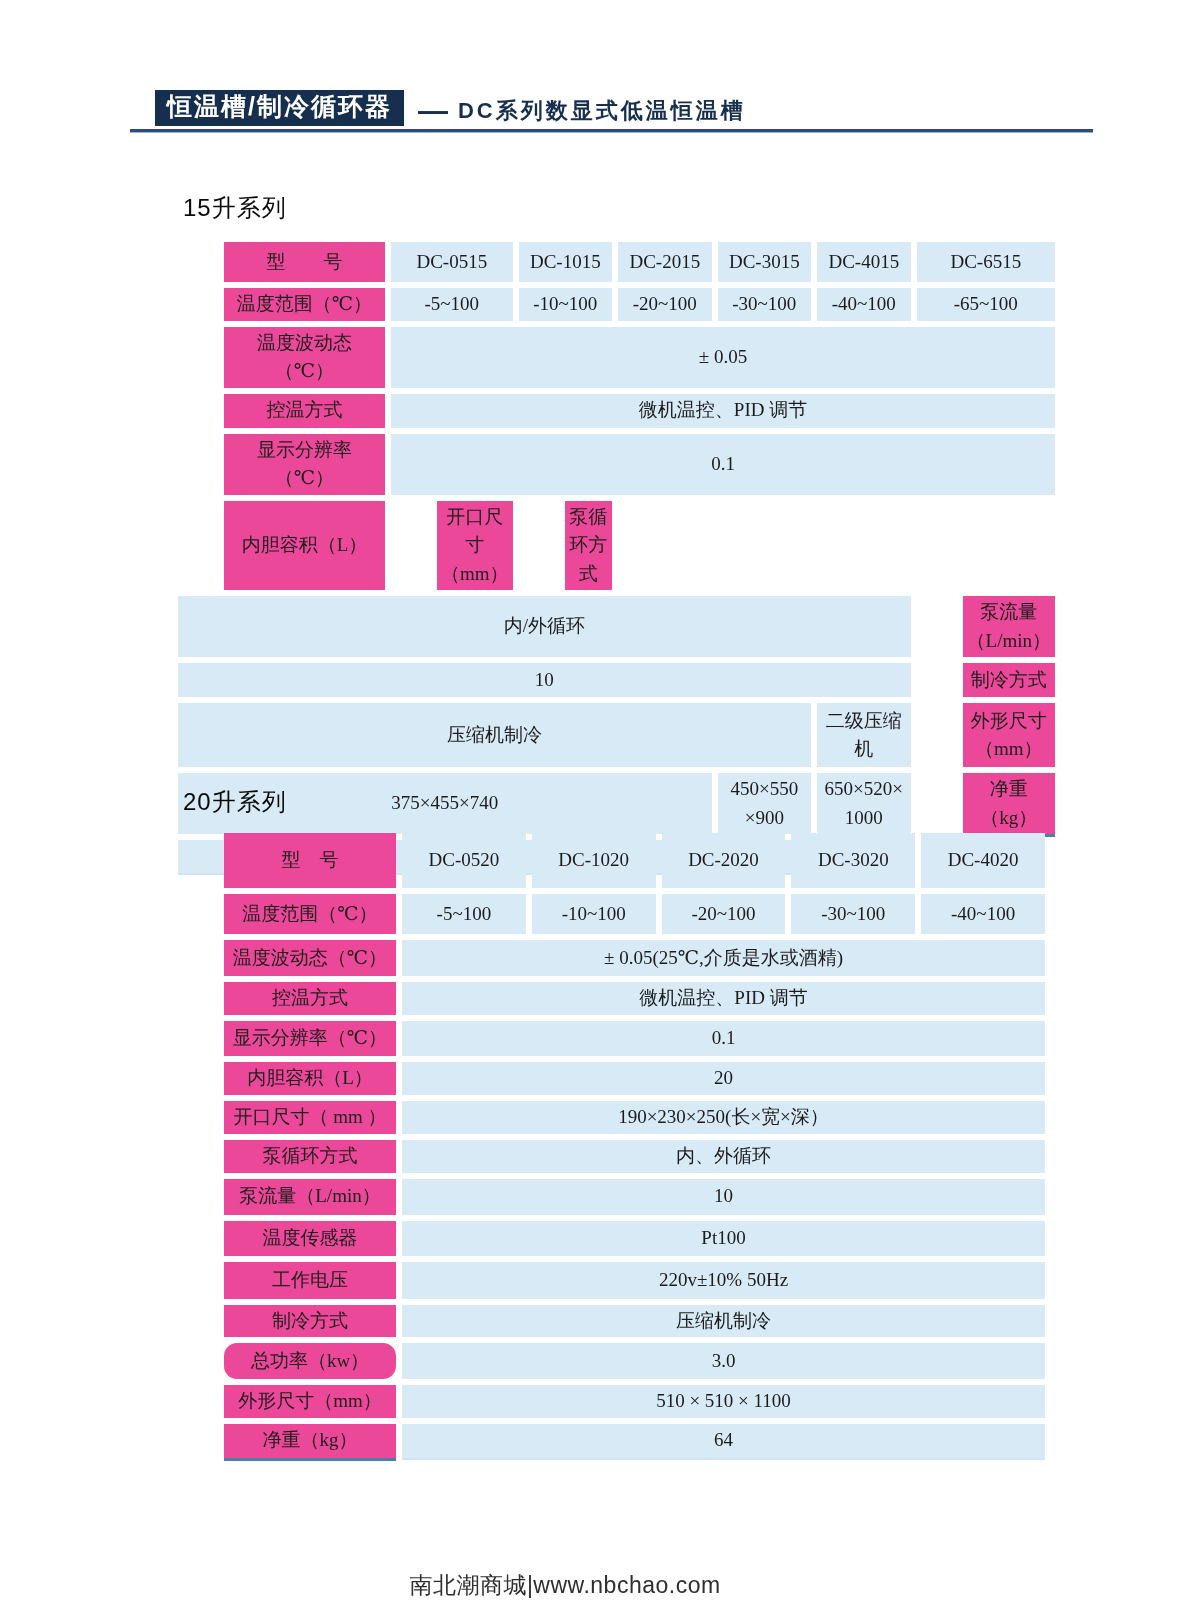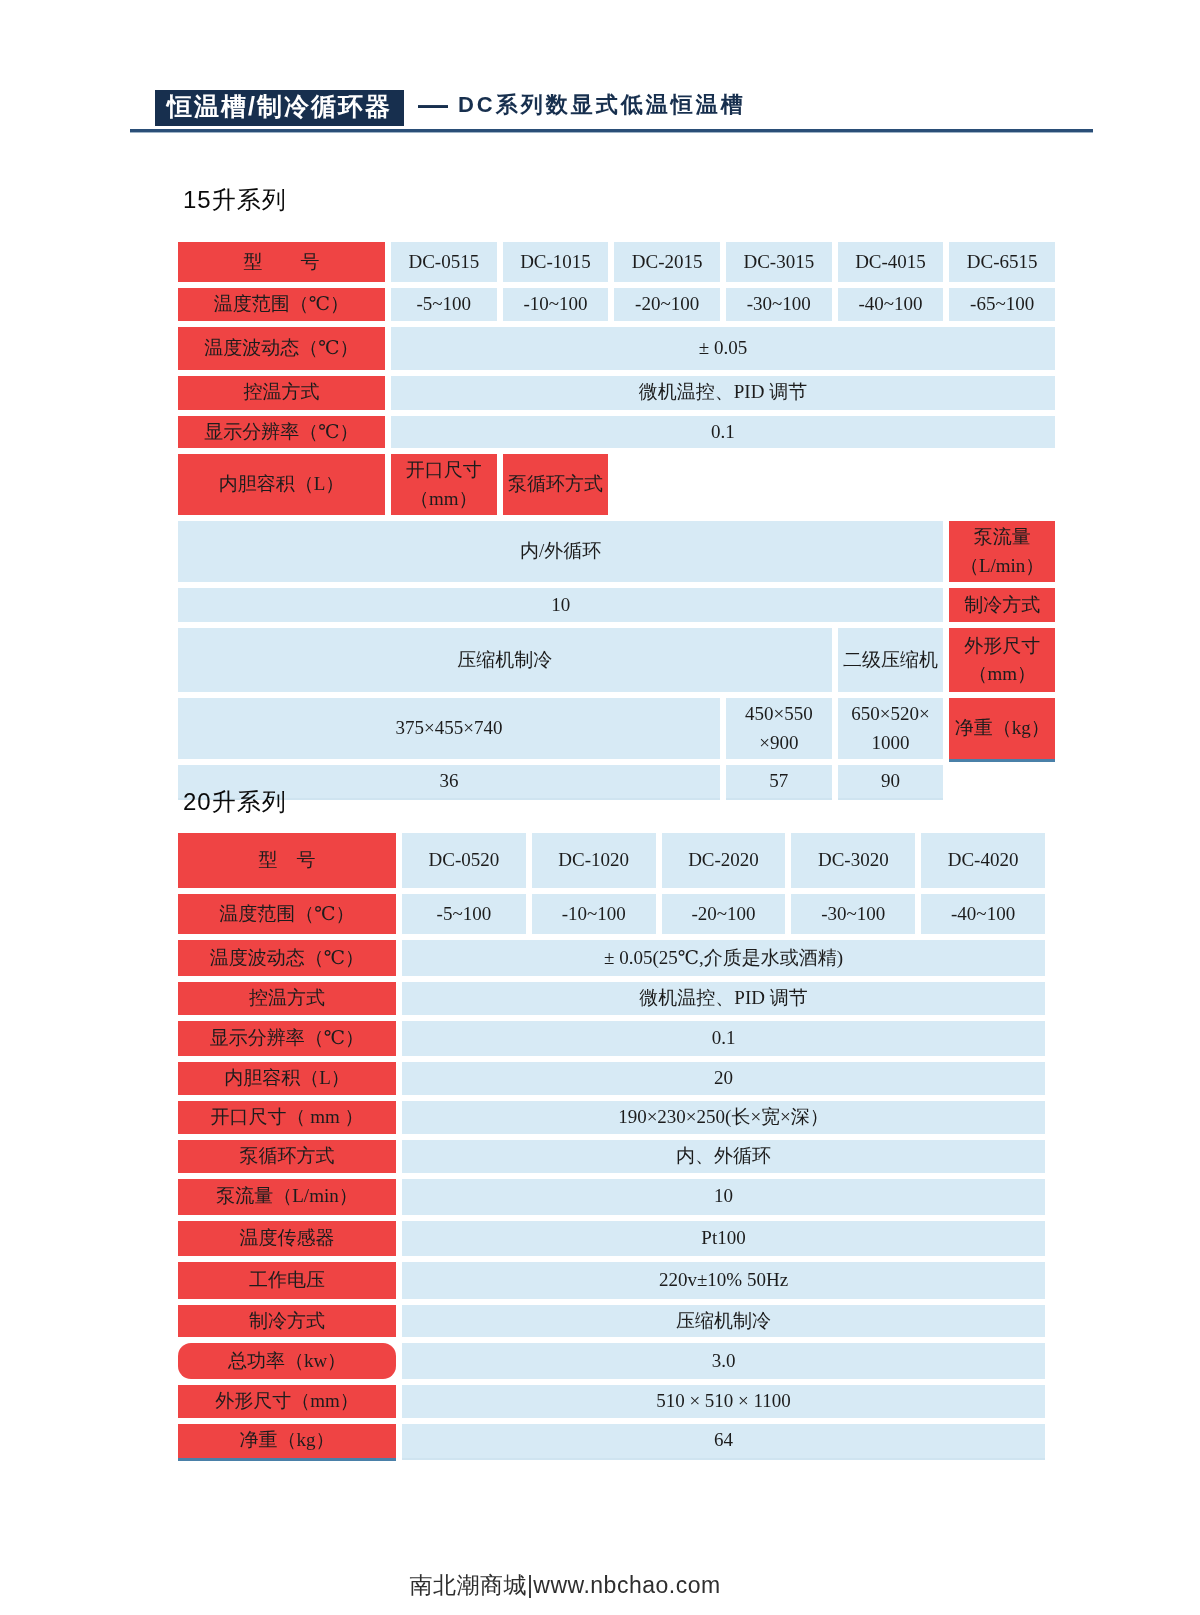--- a/index.html
+++ b/index.html
@@ -1,40 +1,40 @@
 <!DOCTYPE html>
 <html><head>
 <meta charset="utf-8">
 <style>
   html,body{margin:0;padding:0;background:#ffffff;}
   .page{position:relative;width:1200px;height:1615px;background:#ffffff;overflow:hidden;
         font-family:"Liberation Sans",sans-serif;}
 
   
-  .header-row{position:absolute;left:155px;top:90px;display:flex;align-items:flex-start;}
+  .header-row{position:absolute;left:155px;top:90px;display:flex;align-items:flex-end;}
   .badge{background:#172f4e;color:#ffffff;font-weight:bold;font-size:25px;
          padding:3px 12px 5px 12px;letter-spacing:2px;line-height:1.1;}
   .dash{color:#172f4e;font-weight:bold;font-size:30px;margin:0 10px 0 14px;line-height:1;}
   .subtitle{color:#172f4e;font-weight:bold;font-size:22px;letter-spacing:3px;}
   .header-rule{position:absolute;left:130px;top:129px;width:963px;height:3px;
                background:#2a4e77;border-bottom:1px solid #9fb3c6;}
 
   
   .sec-title{position:absolute;left:183px;font-size:24px;color:#0a0a0a;letter-spacing:1px;}
-  .sec-title.t15{top:184px;}
+  .sec-title.t15{top:192px;}
   .sec-title.t20{top:786px;}
 
   
   .spec-table{position:absolute;display:grid;gap:6px;}
   .spec-table.t15{left:178px;top:242px;width:877px;}
   .spec-table.t20{left:178px;top:833px;width:867px;}
   .cell{display:flex;align-items:center;justify-content:center;text-align:center;
         font-family:"Liberation Serif","DejaVu Serif",serif;font-size:19px;color:#1c1c1c;
         white-space:pre-line;line-height:1.5;padding:2px 4px;box-sizing:border-box;}
-  .cell.label{background:#ef4444;}
+  .cell.label{background:#ec4899;margin-left:46px;}
   .cell.value{background:#d7eaf5;}
   .cell.label.last{box-shadow:0 3px 0 0 #4a80a8;}
   .cell.value.last{box-shadow:0 2px 0 0 #cfe4f0;}
 
   
   .footer{position:absolute;left:0;top:1570px;width:1130px;text-align:center;
           font-size:23px;color:#2e2e2e;letter-spacing:0.5px;}
 </style>
 </head>
 <body>

